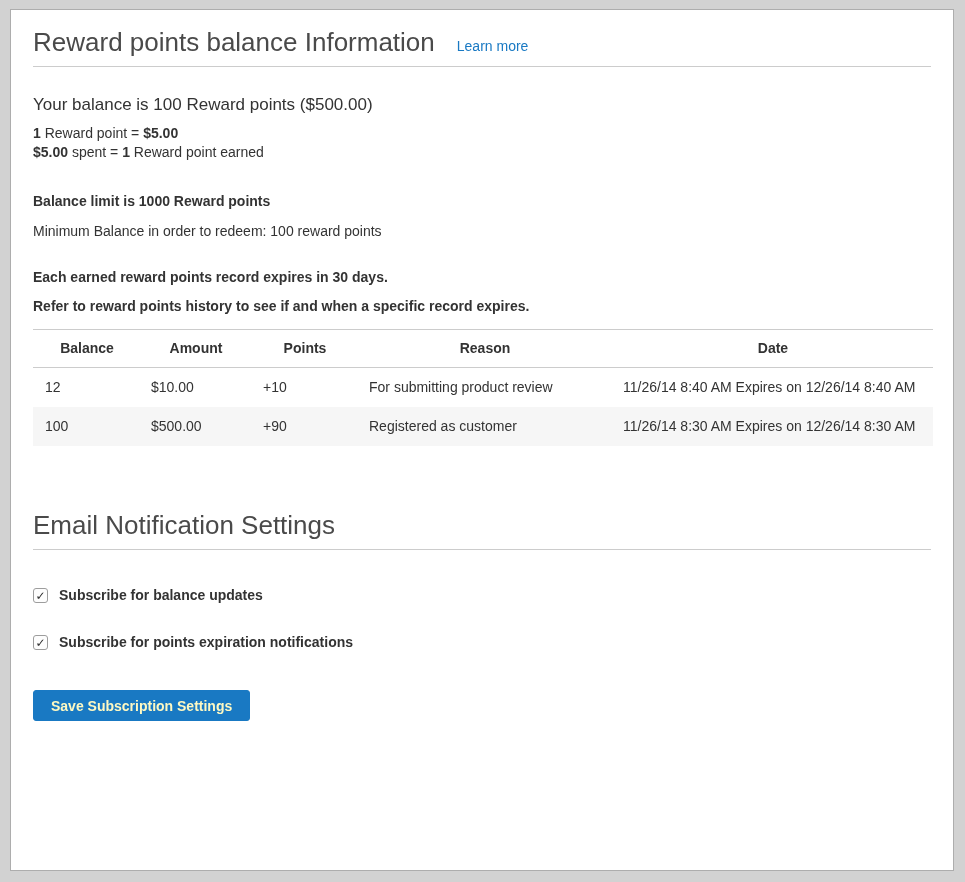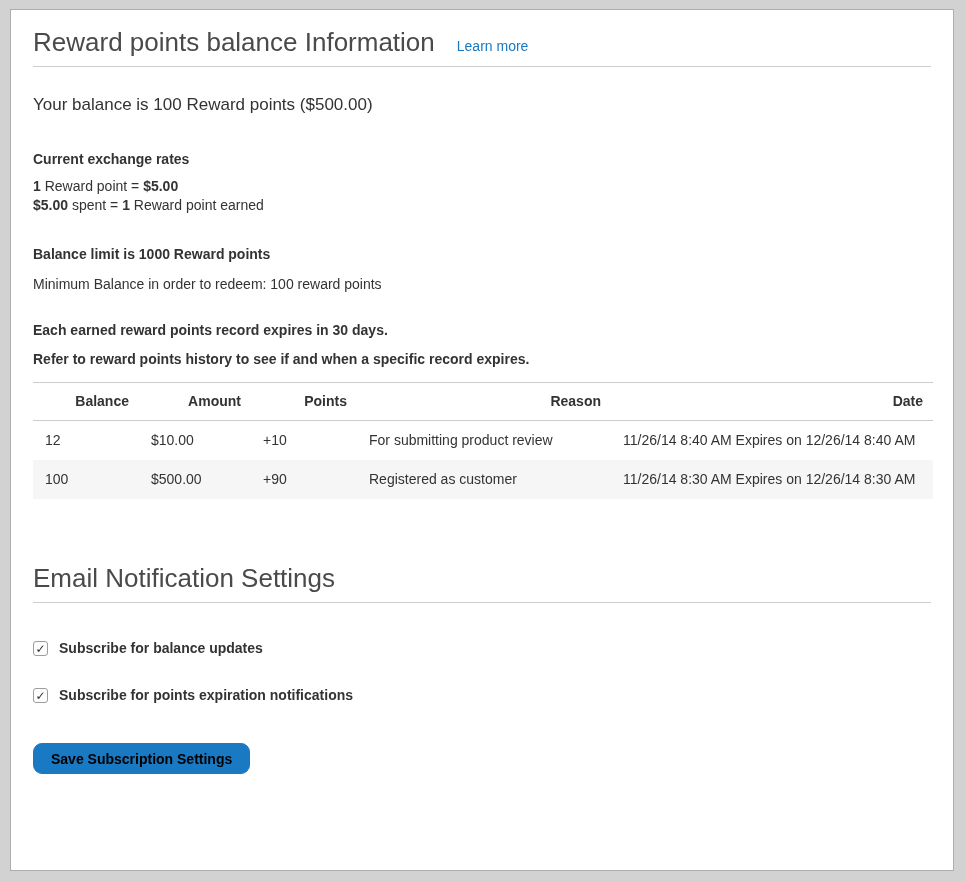--- a/index.html
+++ b/index.html
@@ -59,21 +59,21 @@
   
   .history-heading { margin-top: 46px; }
   table.history {
     margin-top: 13px;
     width: 900px;
     border-collapse: collapse;
     border-top: 1px solid #ccc;
     font-size: 14px;
   }
   table.history th {
-    text-align: right;
+    text-align: center;
     font-weight: bold;
     color: #333;
     padding: 9px 10px 9px 12px;
     border-bottom: 1px solid #ccc;
     line-height: 19px;
   }
   table.history td {
     padding: 10px 10px 10px 12px;
     line-height: 19px;
     color: #333;
@@ -114,22 +114,22 @@
     transform: translateY(-0.5px);
   }
   .checkbox[data-checked="true"] .check-glyph { visibility: visible; }
   .option-label { font-size: 14px; color: #333; cursor: pointer; line-height: 19px; font-weight: bold; }
   
   .primary-btn {
     margin-top: 38px;
     display: inline-block;
     background: #1979c3;
     border: 1px solid #1979c3;
-    border-radius: 9px;
-    color: #000000;
+    border-radius: 3px;
+    color: #fef9c3;
     font-family: "Liberation Sans", "DejaVu Sans", sans-serif;
     font-size: 14px;
     font-weight: bold;
     line-height: 16px;
     padding: 7px 17px 7px 17px;
     height: 31px;
     cursor: pointer;
   }
 </style>
 </head>
@@ -140,21 +140,20 @@
   
   <div class="section-header">
     <h1>Reward points balance Information</h1>
     <a class="learn-more">Learn more</a>
   </div>
 
   
   <div class="balance-summary">Your balance is 100 Reward points ($500.00)</div>
 
   
-  <p class="exchange-heading">Current exchange rates</p>
   <div class="rates">
     <p><span class="bold">1</span><span> Reward point = </span><span class="bold">$5.00</span></p>
     <p><span class="bold">$5.00</span><span> spent = </span><span class="bold">1</span><span> Reward point earned</span></p>
   </div>
 
   
   <p class="balance-limit">Balance limit is 1000 Reward points</p>
   <p class="min-balance">Minimum Balance in order to redeem: 100 reward points</p>
 
   

